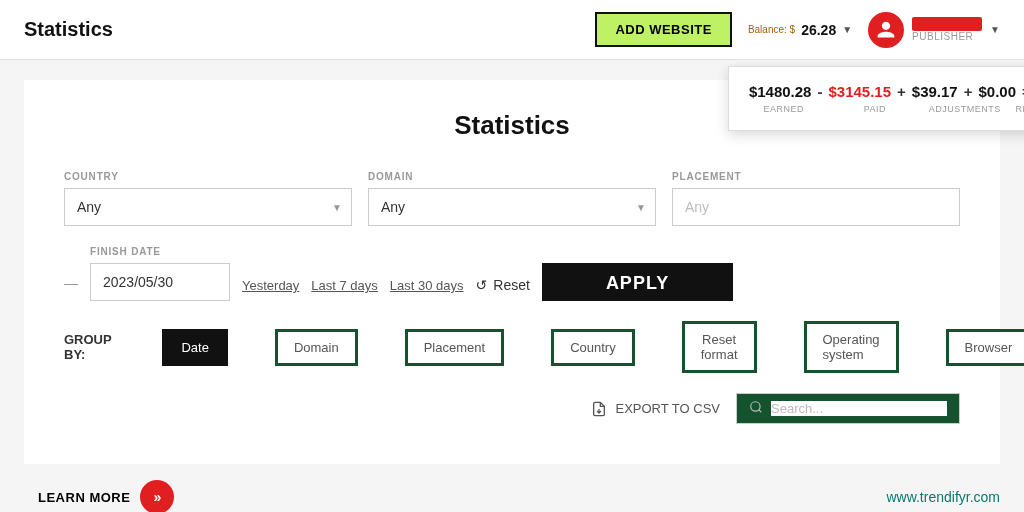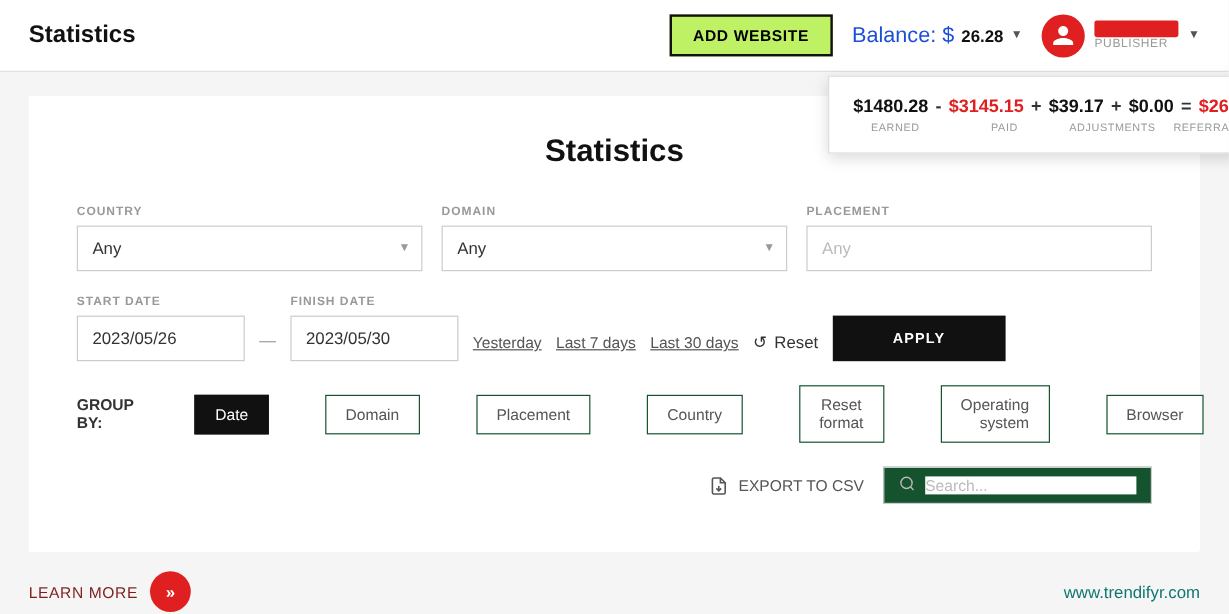--- a/index.html
+++ b/index.html
@@ -38,22 +38,22 @@
       letter-spacing: 0.5px;
     }
     .balance-container {
       display: flex;
       align-items: center;
       gap: 6px;
       cursor: pointer;
       position: relative;
     }
     .balance-label {
-      font-size: 18px;
-      color: #1d4ed8;
+      font-size: 10px;
+      color: #a16207;
     }
     .balance-amount {
       font-size: 14px;
       font-weight: 700;
       color: #111;
     }
     .chevron-icon {
       font-size: 10px;
       color: #555;
     }
@@ -240,44 +240,44 @@
       border: none;
       font-size: 14px;
       color: #333;
       cursor: pointer;
       padding-bottom: 8px;
     }
     .apply-btn {
       background: #111;
       color: #fff;
       border: none;
-      font-size: 12px;
-      font-weight: 700;
-      padding: 10px 50px;
+      font-size: 18px;
+      font-weight: 700;
+      padding: 10px 64px;
       cursor: pointer;
       letter-spacing: 1px;
       height: 38px;
     }
 
     
     .groupby-row {
       display: flex;
       align-items: center;
       gap: 8px;
       margin-bottom: 20px;
     }
     .groupby-label {
       font-size: 13px;
       font-weight: 700;
       color: #333;
       margin-right: 4px;
     }
     .groupby-btn {
       padding: 8px 16px;
-      border: 1px solid #14532d;
+      border: 3px solid #14532d;
       background: #fff;
       font-size: 13px;
       cursor: pointer;
       color: #555;
       margin-left: 39px;
     }
     .groupby-btn.active {
       background: #111;
       color: #fff;
       border-color: #111;
@@ -329,23 +329,24 @@
       justify-content: space-between;
       padding: 16px 24px 10px 24px;
     }
     .learn-more-area {
       display: flex;
       align-items: center;
       gap: 10px;
     }
     .learn-more-text {
       font-size: 13px;
-      font-weight: 400;
-      color: #7f1d1d;
+      font-weight: 700;
+      color: #000000;
       letter-spacing: 0.5px;
+      margin-left: 14px;
     }
     .learn-more-circle {
       width: 34px;
       height: 34px;
       background: #e02020;
       border-radius: 50%;
       display: flex;
       align-items: center;
       justify-content: center;
       color: #fff;
@@ -439,24 +440,20 @@
           </select>
         </div>
       </div>
       <div class="filter-group">
         <label class="filter-label">PLACEMENT</label>
         <input class="filter-input" type="text" placeholder="Any" style="">
       </div>
     </div>
 
     <div class="date-row">
-      <div class="date-group">
-        <label class="filter-label">START DATE</label>
-        <input class="filter-input" type="text" style="width: 140px;" value="2023/05/26">
-      </div>
       <span class="date-sep">—</span>
       <div class="date-group">
         <label class="filter-label">FINISH DATE</label>
         <input class="filter-input" type="text" style="width: 140px;" value="2023/05/30">
       </div>
       <div class="quick-dates">
         <button class="quick-date-btn">Yesterday</button>
         <button class="quick-date-btn">Last 7 days</button>
         <button class="quick-date-btn">Last 30 days</button>
       </div>
@@ -467,21 +464,21 @@
       <button class="apply-btn">APPLY</button>
     </div>
 
     <div class="groupby-row">
       <span class="groupby-label">GROUP BY:</span>
       <button class="groupby-btn active">Date</button>
       <button class="groupby-btn">Domain</button>
       <button class="groupby-btn">Placement</button>
       <button class="groupby-btn">Country</button>
       <button class="groupby-btn">Reset format</button>
-      <button class="groupby-btn" style="text-align:right;padding-left:16px;">Operating<br>system</button>
+      <button class="groupby-btn" style="text-align:left;padding-left:16px;">Operating<br>system</button>
       <button class="groupby-btn">Browser</button>
     </div>
 
     <div class="bottom-toolbar">
       <button class="export-btn">
         <svg width="16" height="16" viewBox="0 0 24 24" fill="none" stroke="#555" stroke-width="2">
           <path d="M14 2H6a2 2 0 0 0-2 2v16a2 2 0 0 0 2 2h12a2 2 0 0 0 2-2V8z"></path>
           <polyline points="14 2 14 8 20 8"></polyline>
           <line x1="12" y1="18" x2="12" y2="12"></line>
           <polyline points="9 15 12 18 15 15"></polyline>

